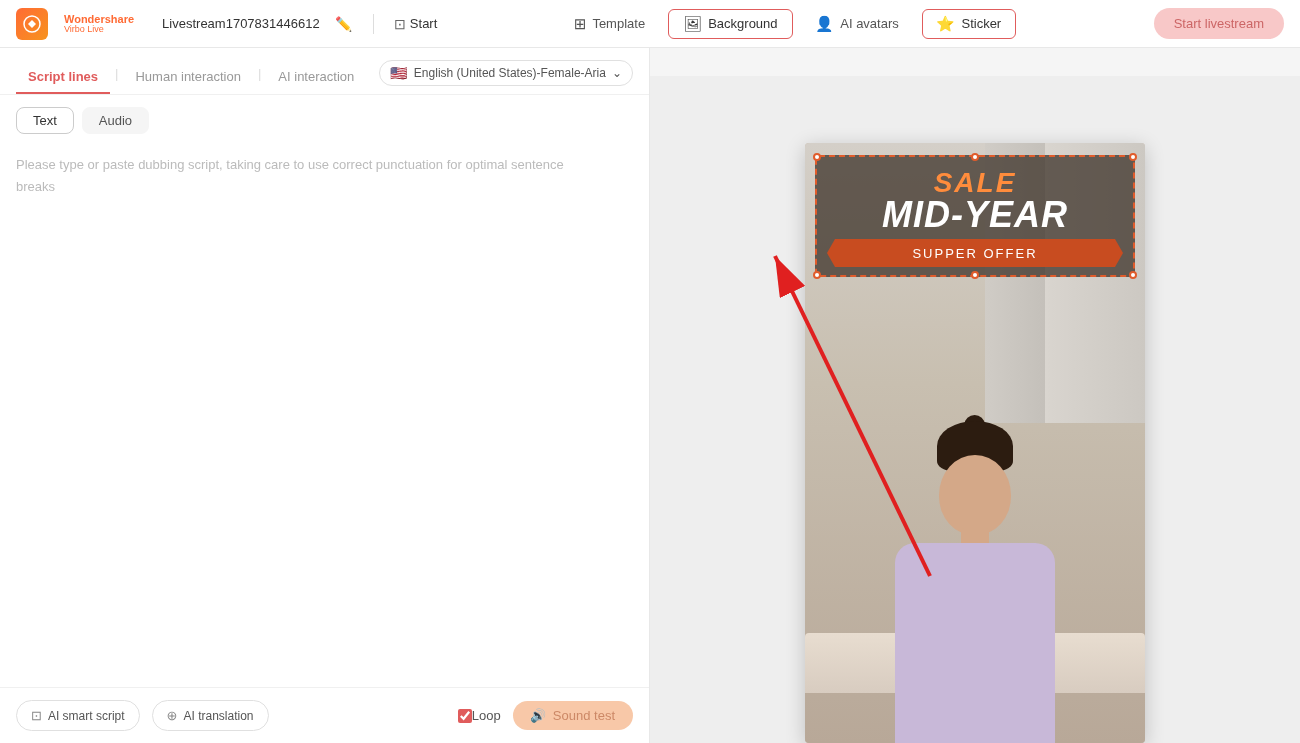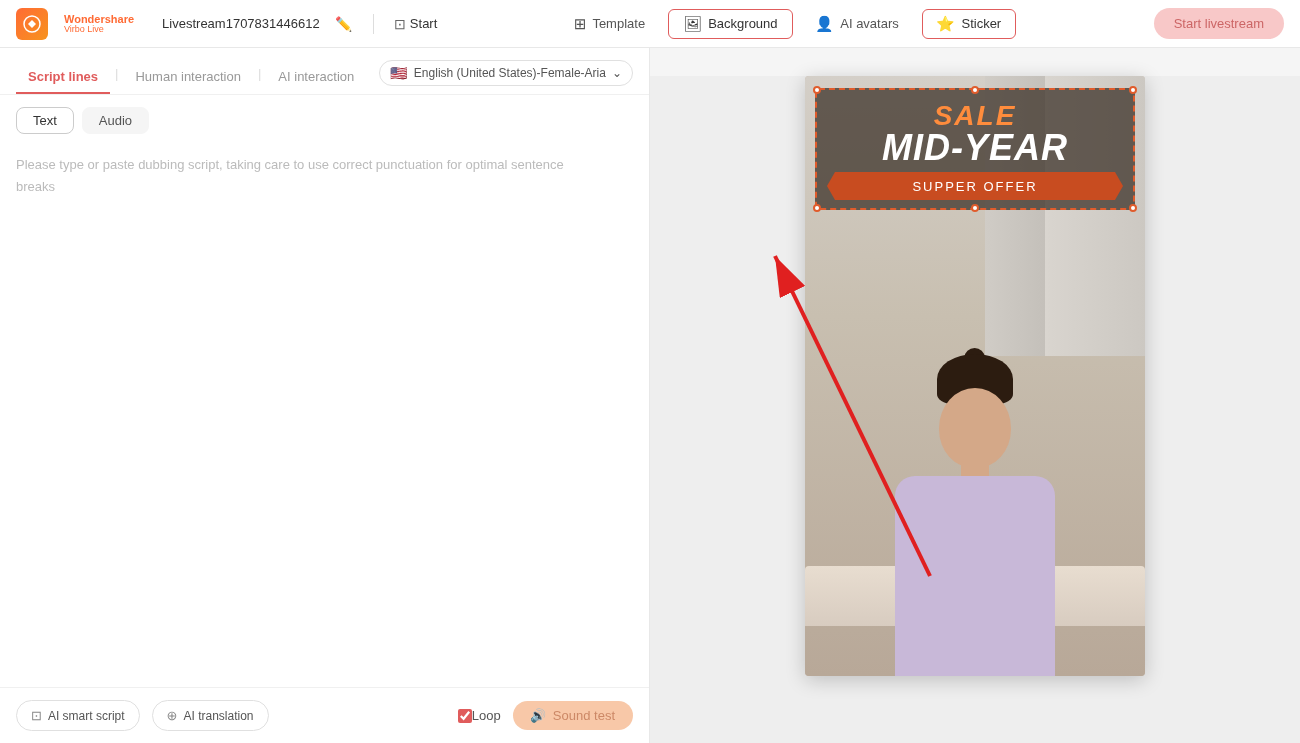--- a/index.html
+++ b/index.html
@@ -110,21 +110,21 @@
     .sound-test-btn {
       display: flex; align-items: center; gap: 6px;
       padding: 7px 18px; border-radius: 16px; border: none;
       background: #f8c8a8; color: #cc8866; font-size: 13px; cursor: pointer;
     }
     .sound-icon { font-size: 13px; }
 
     
     .right-panel {
       flex: 1; background: #eeeeee;
-      display: flex; align-items: flex-start; justify-content: center;
+      display: flex; align-items: flex-end; justify-content: center;
       position: relative;
       margin-top: 28px;
     }
 
     
     .preview-canvas {
       width: 340px; height: 600px;
       background: #c8b8a8;
       border-radius: 4px;
       position: relative; overflow: hidden;

